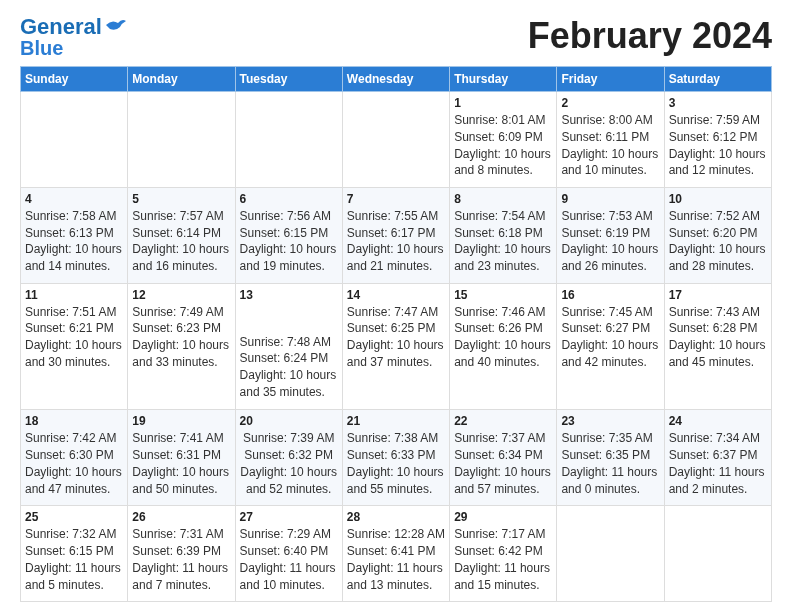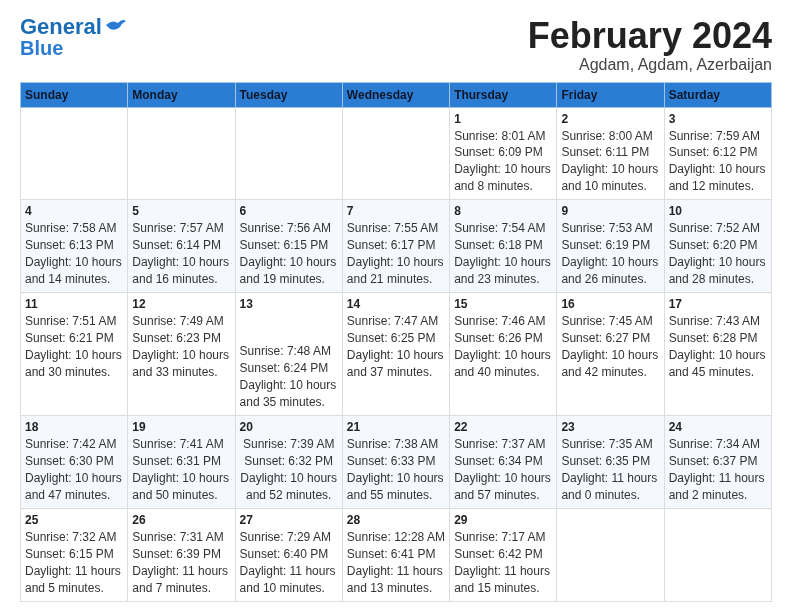--- a/index.html
+++ b/index.html
@@ -51,21 +51,21 @@
     table {
       width: 100%;
       border-collapse: collapse;
       flex: 1;
       table-layout: fixed;
     }
     thead tr {
       background: #2b7dd4;
     }
     thead th {
-      color: #0f172a;
+      color: #ffffff;
       font-size: 12px;
       font-weight: bold;
       padding: 5px 4px;
       text-align: left;
       border: 1px solid #a0c4e8;
     }
     tbody tr {
       border-bottom: 1px solid #ddd;
     }
     tbody td {
@@ -105,21 +105,20 @@
           <span>General</span>
         </span>
         <svg width="22" height="18" viewBox="0 0 22 18" style="margin-left:2px;margin-bottom:2px;">
           <path d="M2,8 Q8,2 14,6 Q18,1 22,4 Q18,6 16,10 Q12,14 6,12 Z" fill="#2b7dd4"></path>
         </svg>
       </div>
       <span class="logo-text" style="color:#2b7dd4;font-size:20px;">Blue</span>
     </div>
     <div class="title-block">
       <div class="month-title">February 2024</div>
-      <div class="subtitle">Agdam, Agdam, Azerbaijan</div>
     </div>
   </div>
 
   <table>
     <thead>
       <tr>
       <th>Sunday</th>
           <th>Monday</th>
           <th>Tuesday</th>
           <th>Wednesday</th>

